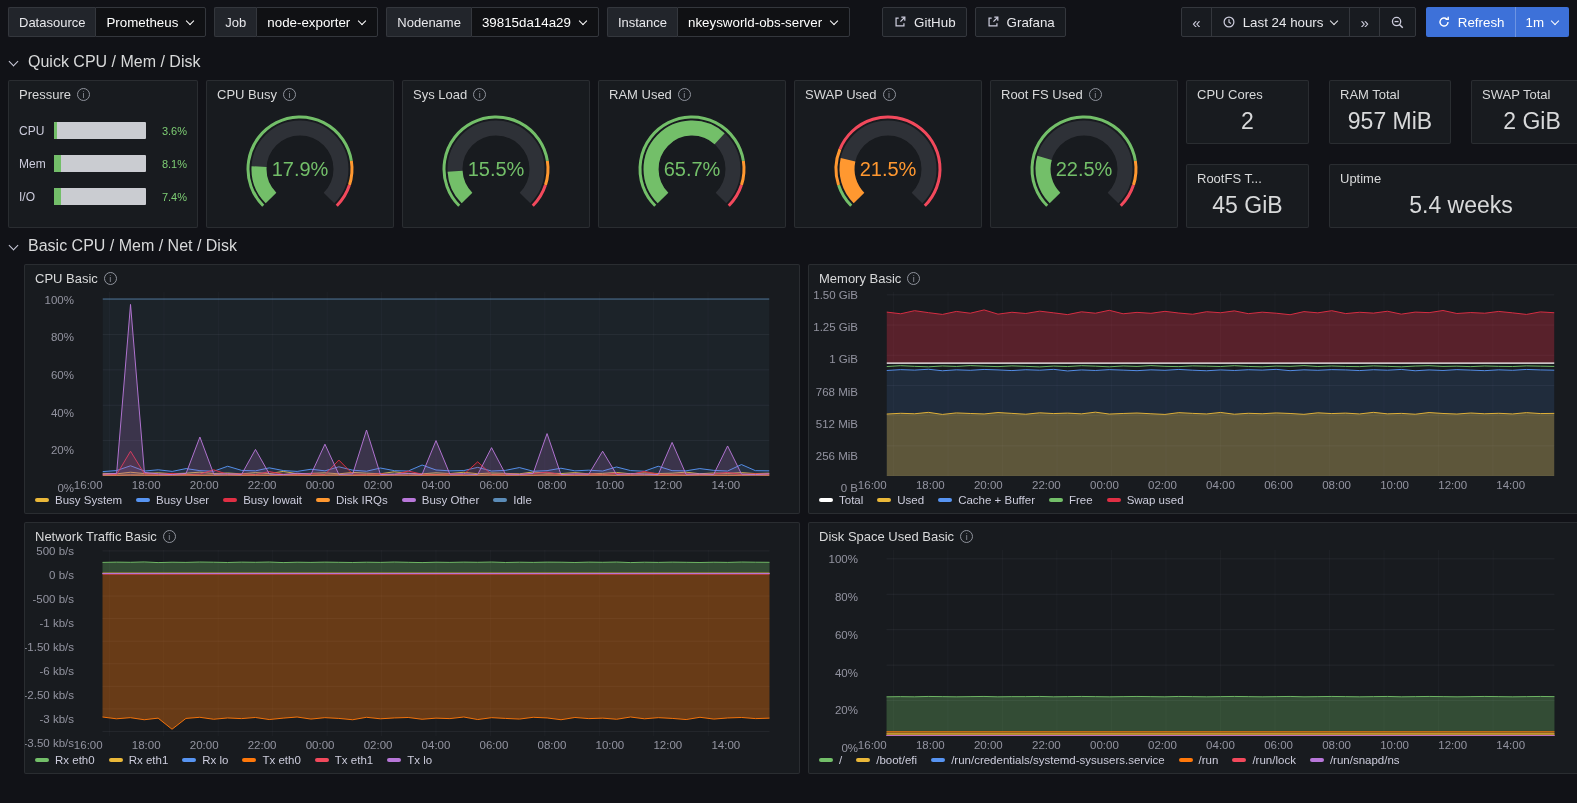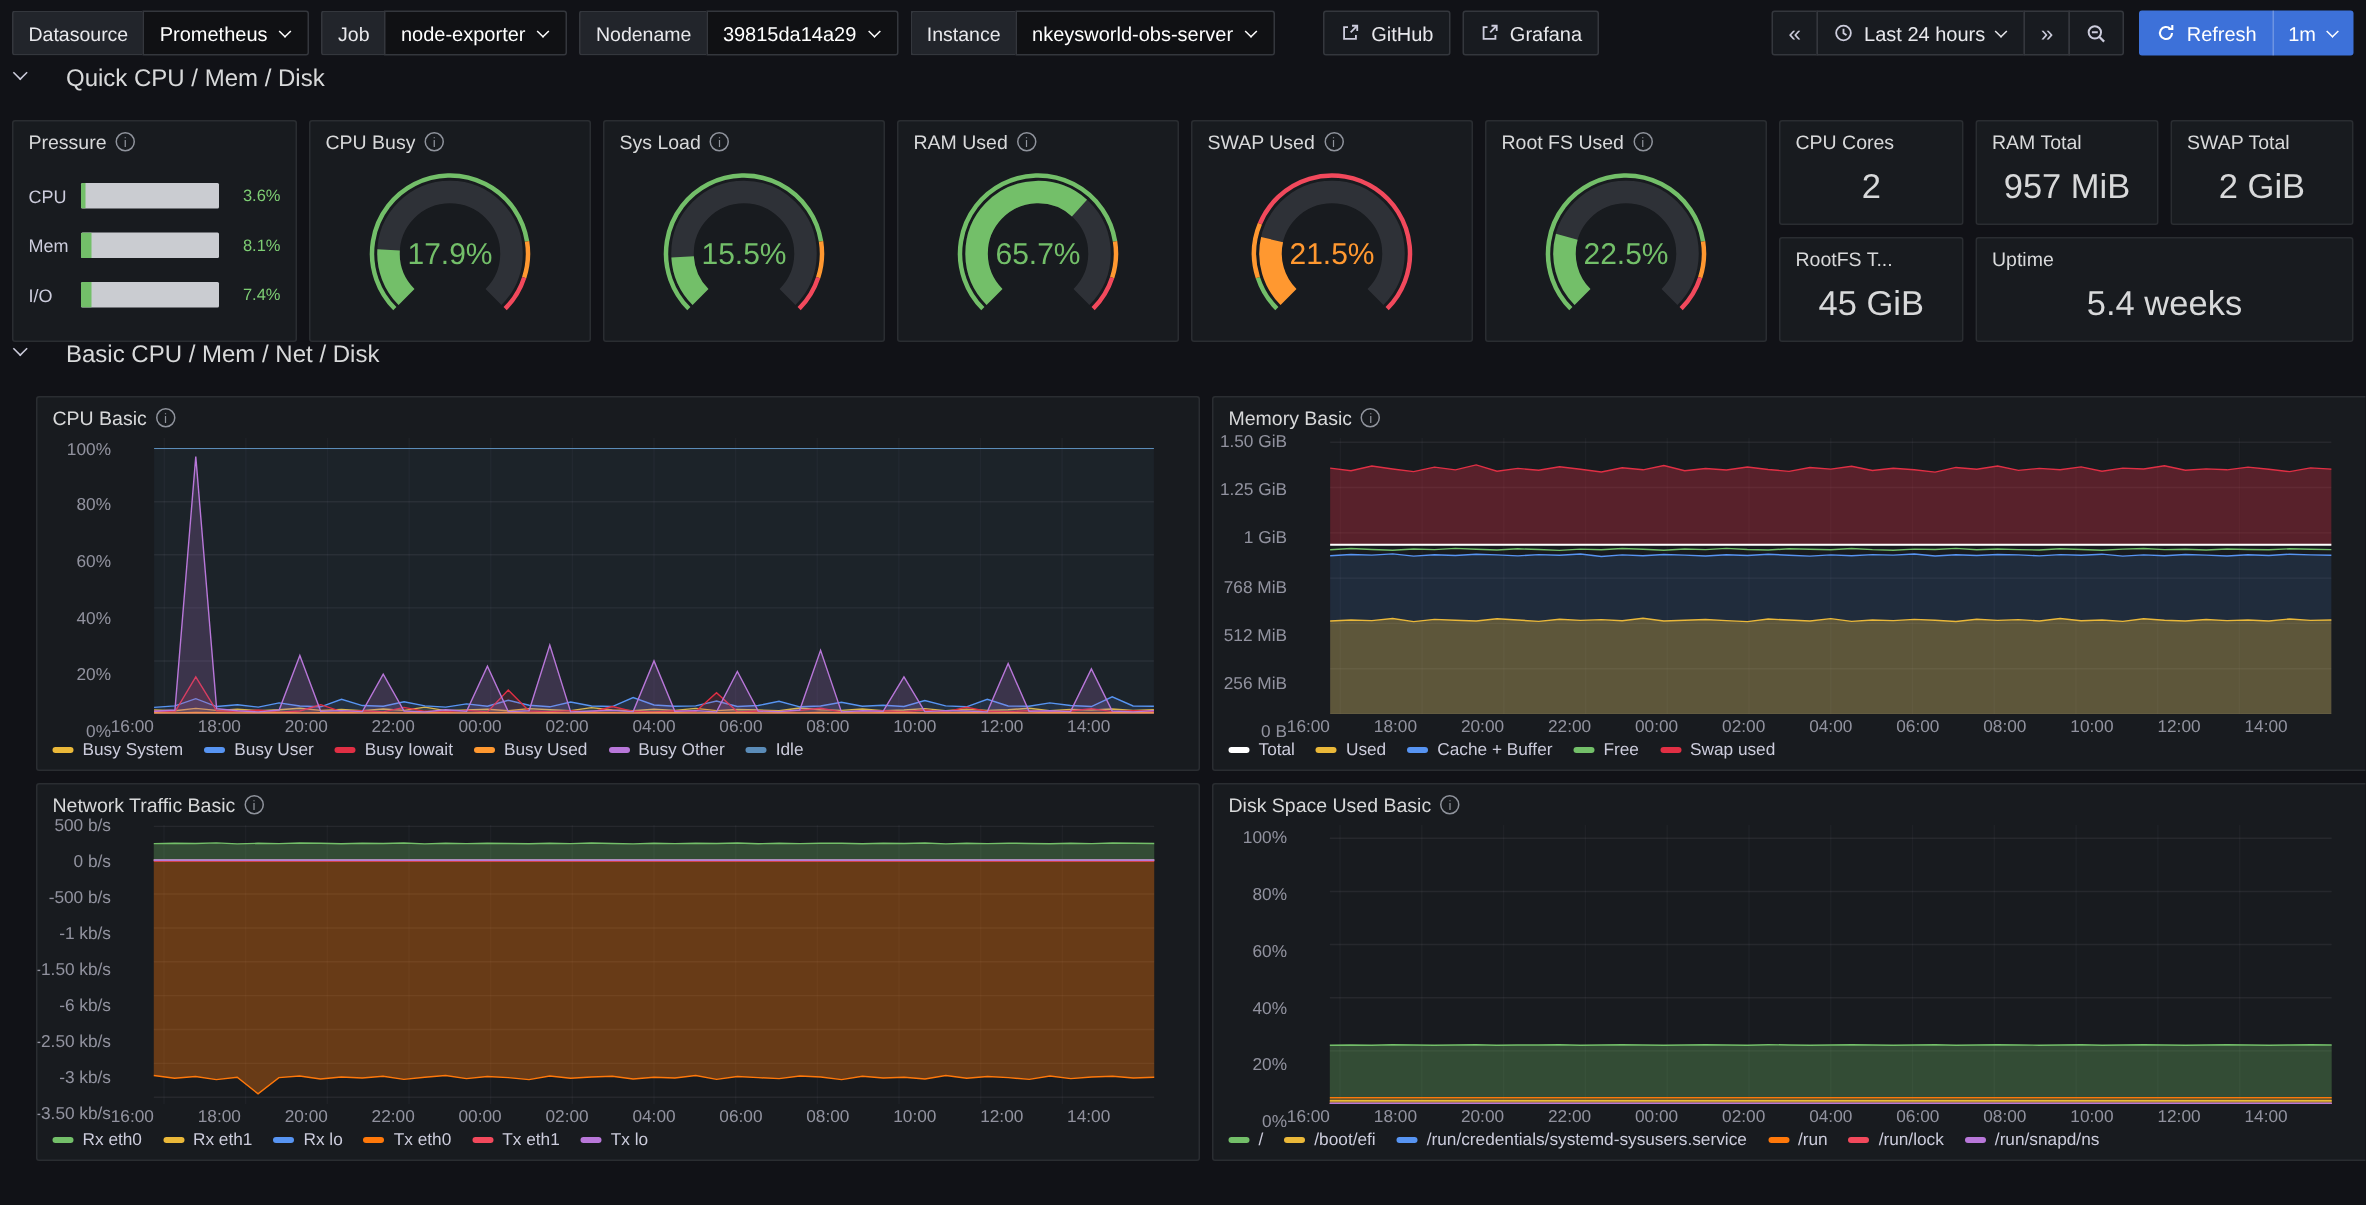--- a/index.html
+++ b/index.html
@@ -38,21 +38,21 @@
   .time-group .tb-btn { border-radius:0; margin-left:-1px; }
   .time-group .tb-btn:first-child { border-radius:2px 0 0 2px; margin-left:0; }
   .time-group .tb-btn:last-child { border-radius:0 2px 2px 0; }
   .shift-glyph { font-size:15px; line-height:1; color:#ccccdc; }
   .refresh-group { display:flex; height:30px; background:#3d71d9; border-radius:2px; color:#fff; }
   .refresh-btn { display:flex; align-items:center; gap:7px; padding:0 11px; color:#fff; font-weight:500; }
   .interval-btn { display:flex; align-items:center; gap:7px; padding:0 9px; border-left:1px solid rgba(255,255,255,0.25); color:#fff; font-weight:500; }
 
   
   main { padding:0 8px 8px; }
-  .section-header { display:flex; gap:25px; height:36px; cursor:pointer; }
+  .section-header { display:flex; align-items:center; gap:9px; height:36px; cursor:pointer; }
   .section-chevron { width:11px; height:11px; position:relative; }
   .section-chevron::after {
     content:''; position:absolute; left:2px; top:1px; width:6px; height:6px;
     border-right:1.7px solid #ccccdc; border-bottom:1.7px solid #ccccdc; transform:rotate(45deg);
   }
   .section-title { font-size:16px; font-weight:500; color:#d8d9da; }
 
   .panel {
     background:#181b1f; border:1px solid rgba(204,204,220,0.10); border-radius:2px;
     display:flex; flex-direction:column; overflow:hidden;
@@ -71,21 +71,21 @@
   .pressure-rows { flex:1; display:flex; flex-direction:column; justify-content:space-evenly; padding:2px 10px 6px; }
   .p-row { display:flex; align-items:center; gap:7px; }
   .p-label { width:28px; font-size:12px; color:#ccccdc; }
   .p-bar { flex:1; height:17px; background:#caccd1; border-radius:1px; position:relative; overflow:hidden; }
   .p-fill { position:absolute; left:0; top:0; bottom:0; background:#73bf69; }
   .p-val { width:34px; text-align:right; font-size:11px; color:#7ece74; }
 
   .gauge-panel { width:188px; }
   .gauge-box { flex:1; display:flex; align-items:center; justify-content:center; }
 
-  .stats-grid { width:383px; display:grid; grid-template-columns:123px 122px 122px; grid-template-rows:1fr 1fr; gap:8px; }
+  .stats-grid { width:383px; display:grid; grid-template-columns:123px 122px 122px; grid-template-rows:1fr 1fr; gap:20px; }
   .stat-panel .stat-value {
     flex:1; display:flex; align-items:center; justify-content:center;
     font-size:23px; font-weight:500; color:#d8d9da; padding-bottom:4px; white-space:nowrap;
   }
   .stat-rootfs { grid-column:1; grid-row:2; }
   .stat-uptime { grid-column:2 / 4; grid-row:2; }
 
   
   .charts { display:grid; grid-template-columns:776px 777px; grid-template-rows:250px 252px; gap:8px;margin-left:16px; }
   .chart-panel { padding-bottom:2px; }
@@ -433,21 +433,21 @@
             <div class="legend-item">
               <span class="legend-swatch" style="background: rgb(87, 148, 242);"></span>
               <span>Busy User</span>
             </div>
             <div class="legend-item">
               <span class="legend-swatch" style="background: rgb(224, 47, 68);"></span>
               <span>Busy Iowait</span>
             </div>
             <div class="legend-item">
               <span class="legend-swatch" style="background: rgb(255, 152, 48);"></span>
-              <span>Busy Used</span>
+              <span>Disk IRQs</span>
             </div>
             <div class="legend-item">
               <span class="legend-swatch" style="background: rgb(184, 119, 217);"></span>
               <span>Busy Other</span>
             </div>
             <div class="legend-item">
               <span class="legend-swatch" style="background: rgb(91, 140, 184);"></span>
               <span>Idle</span>
             </div>
           </div>

